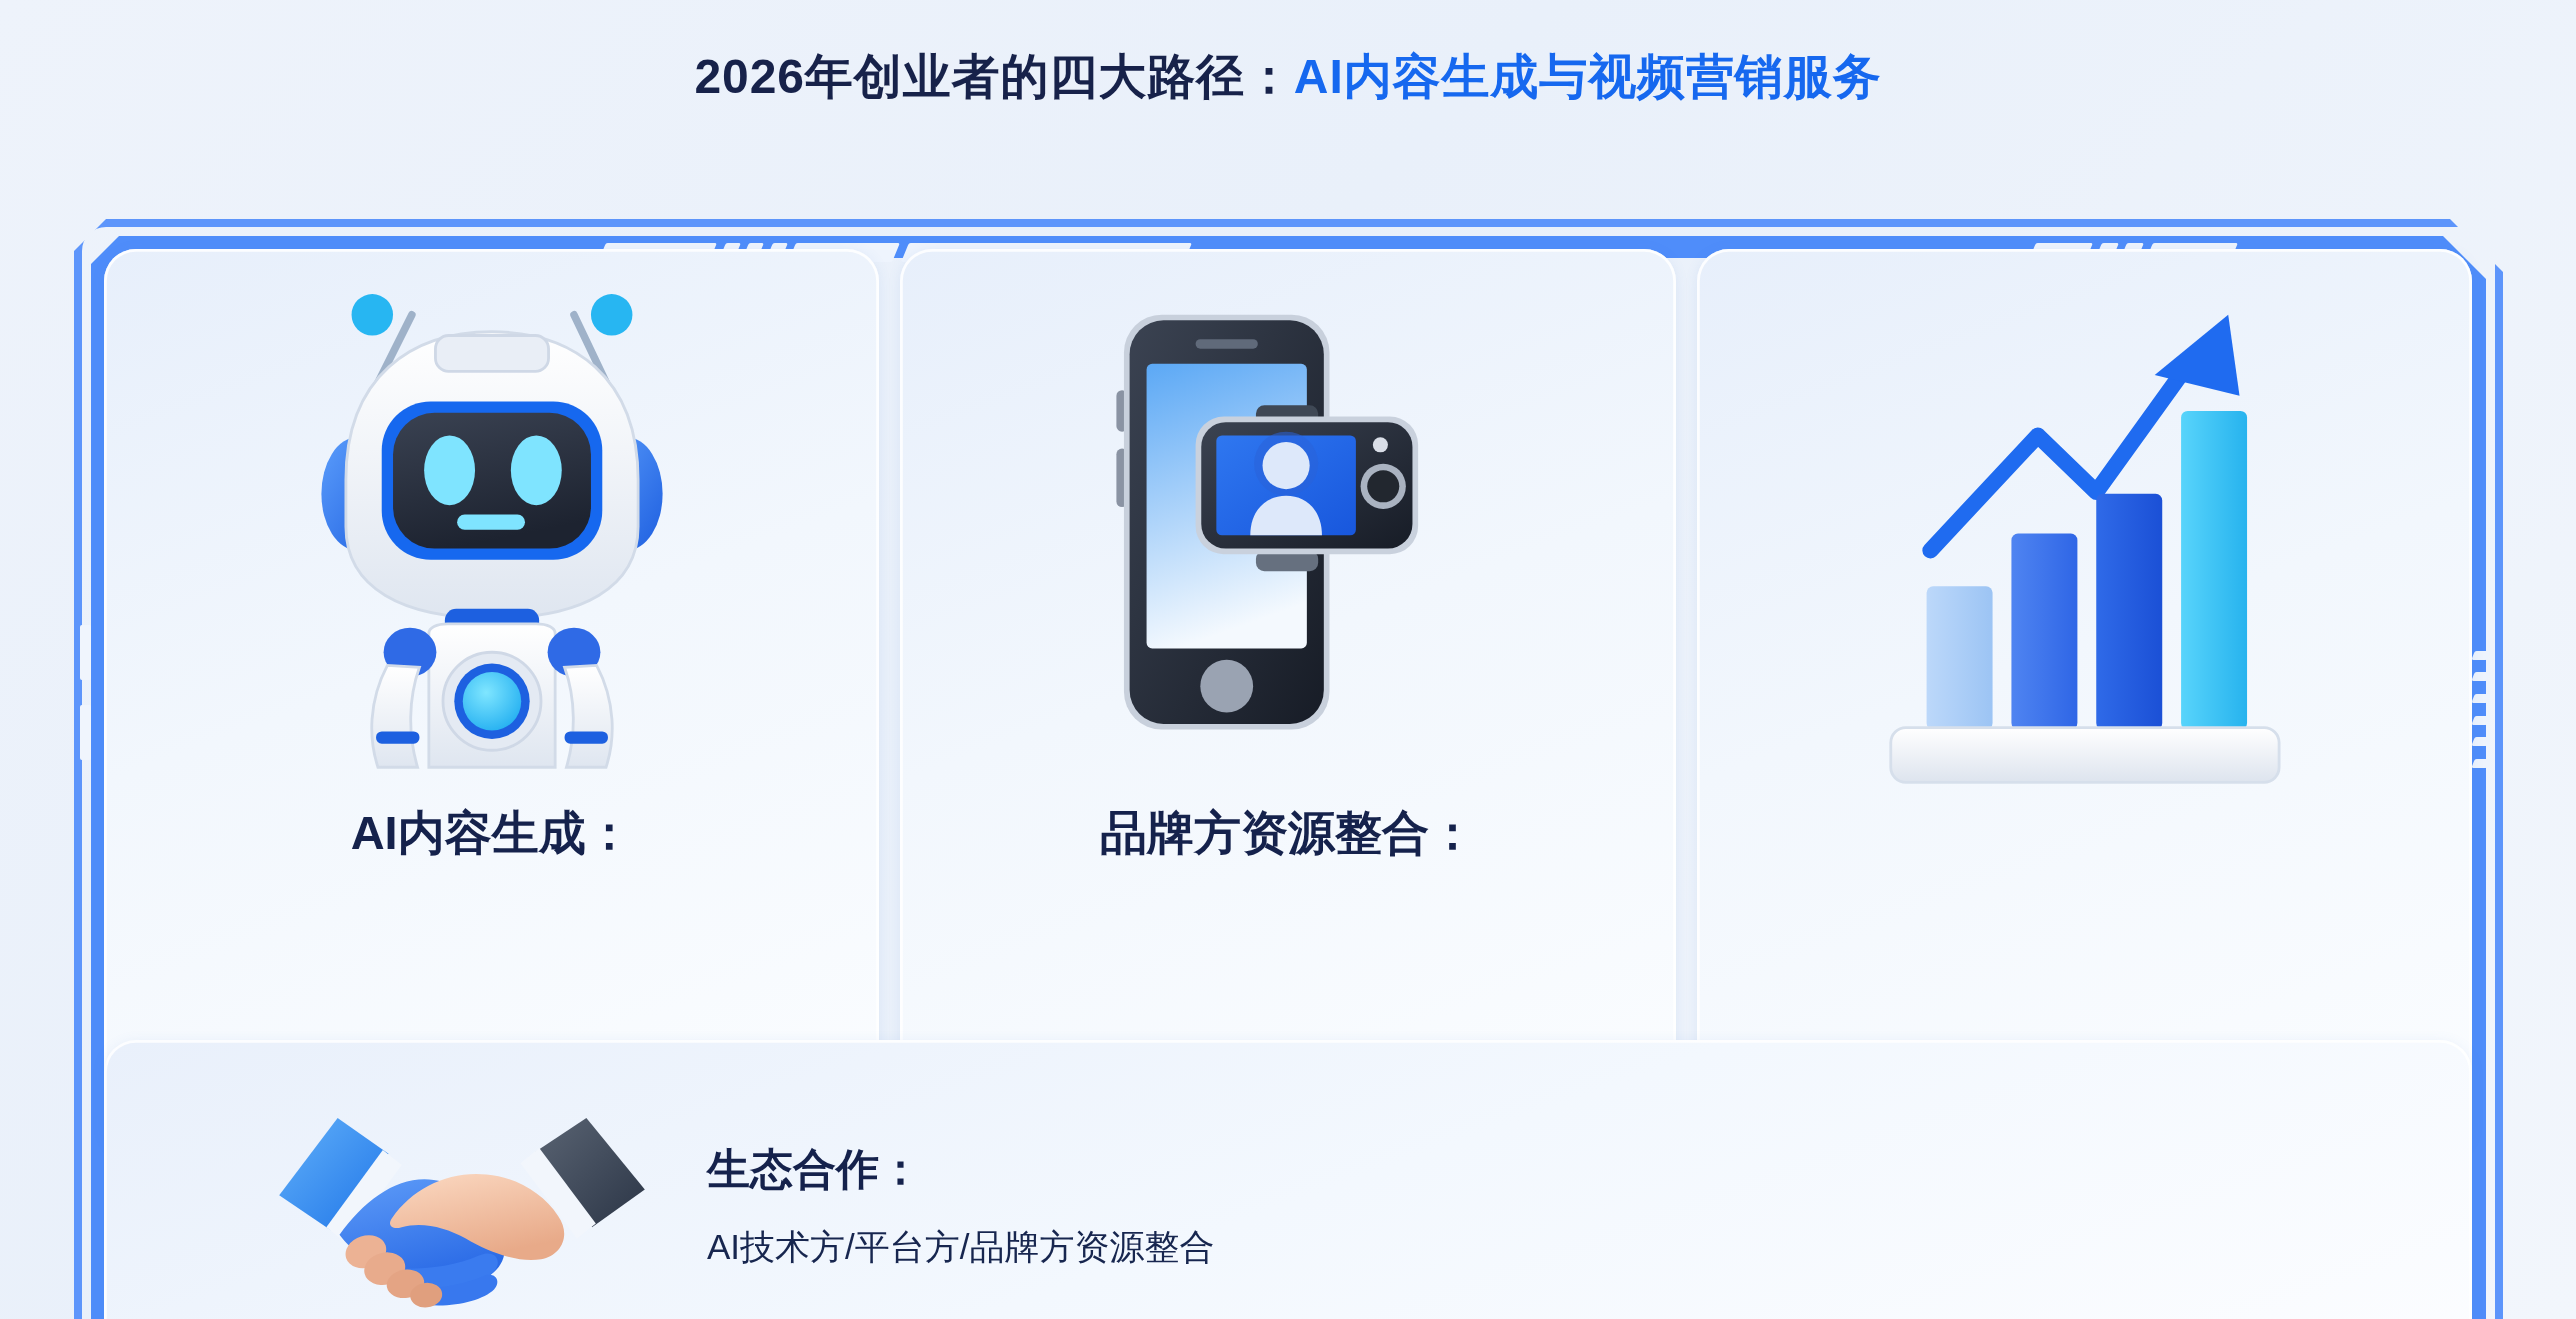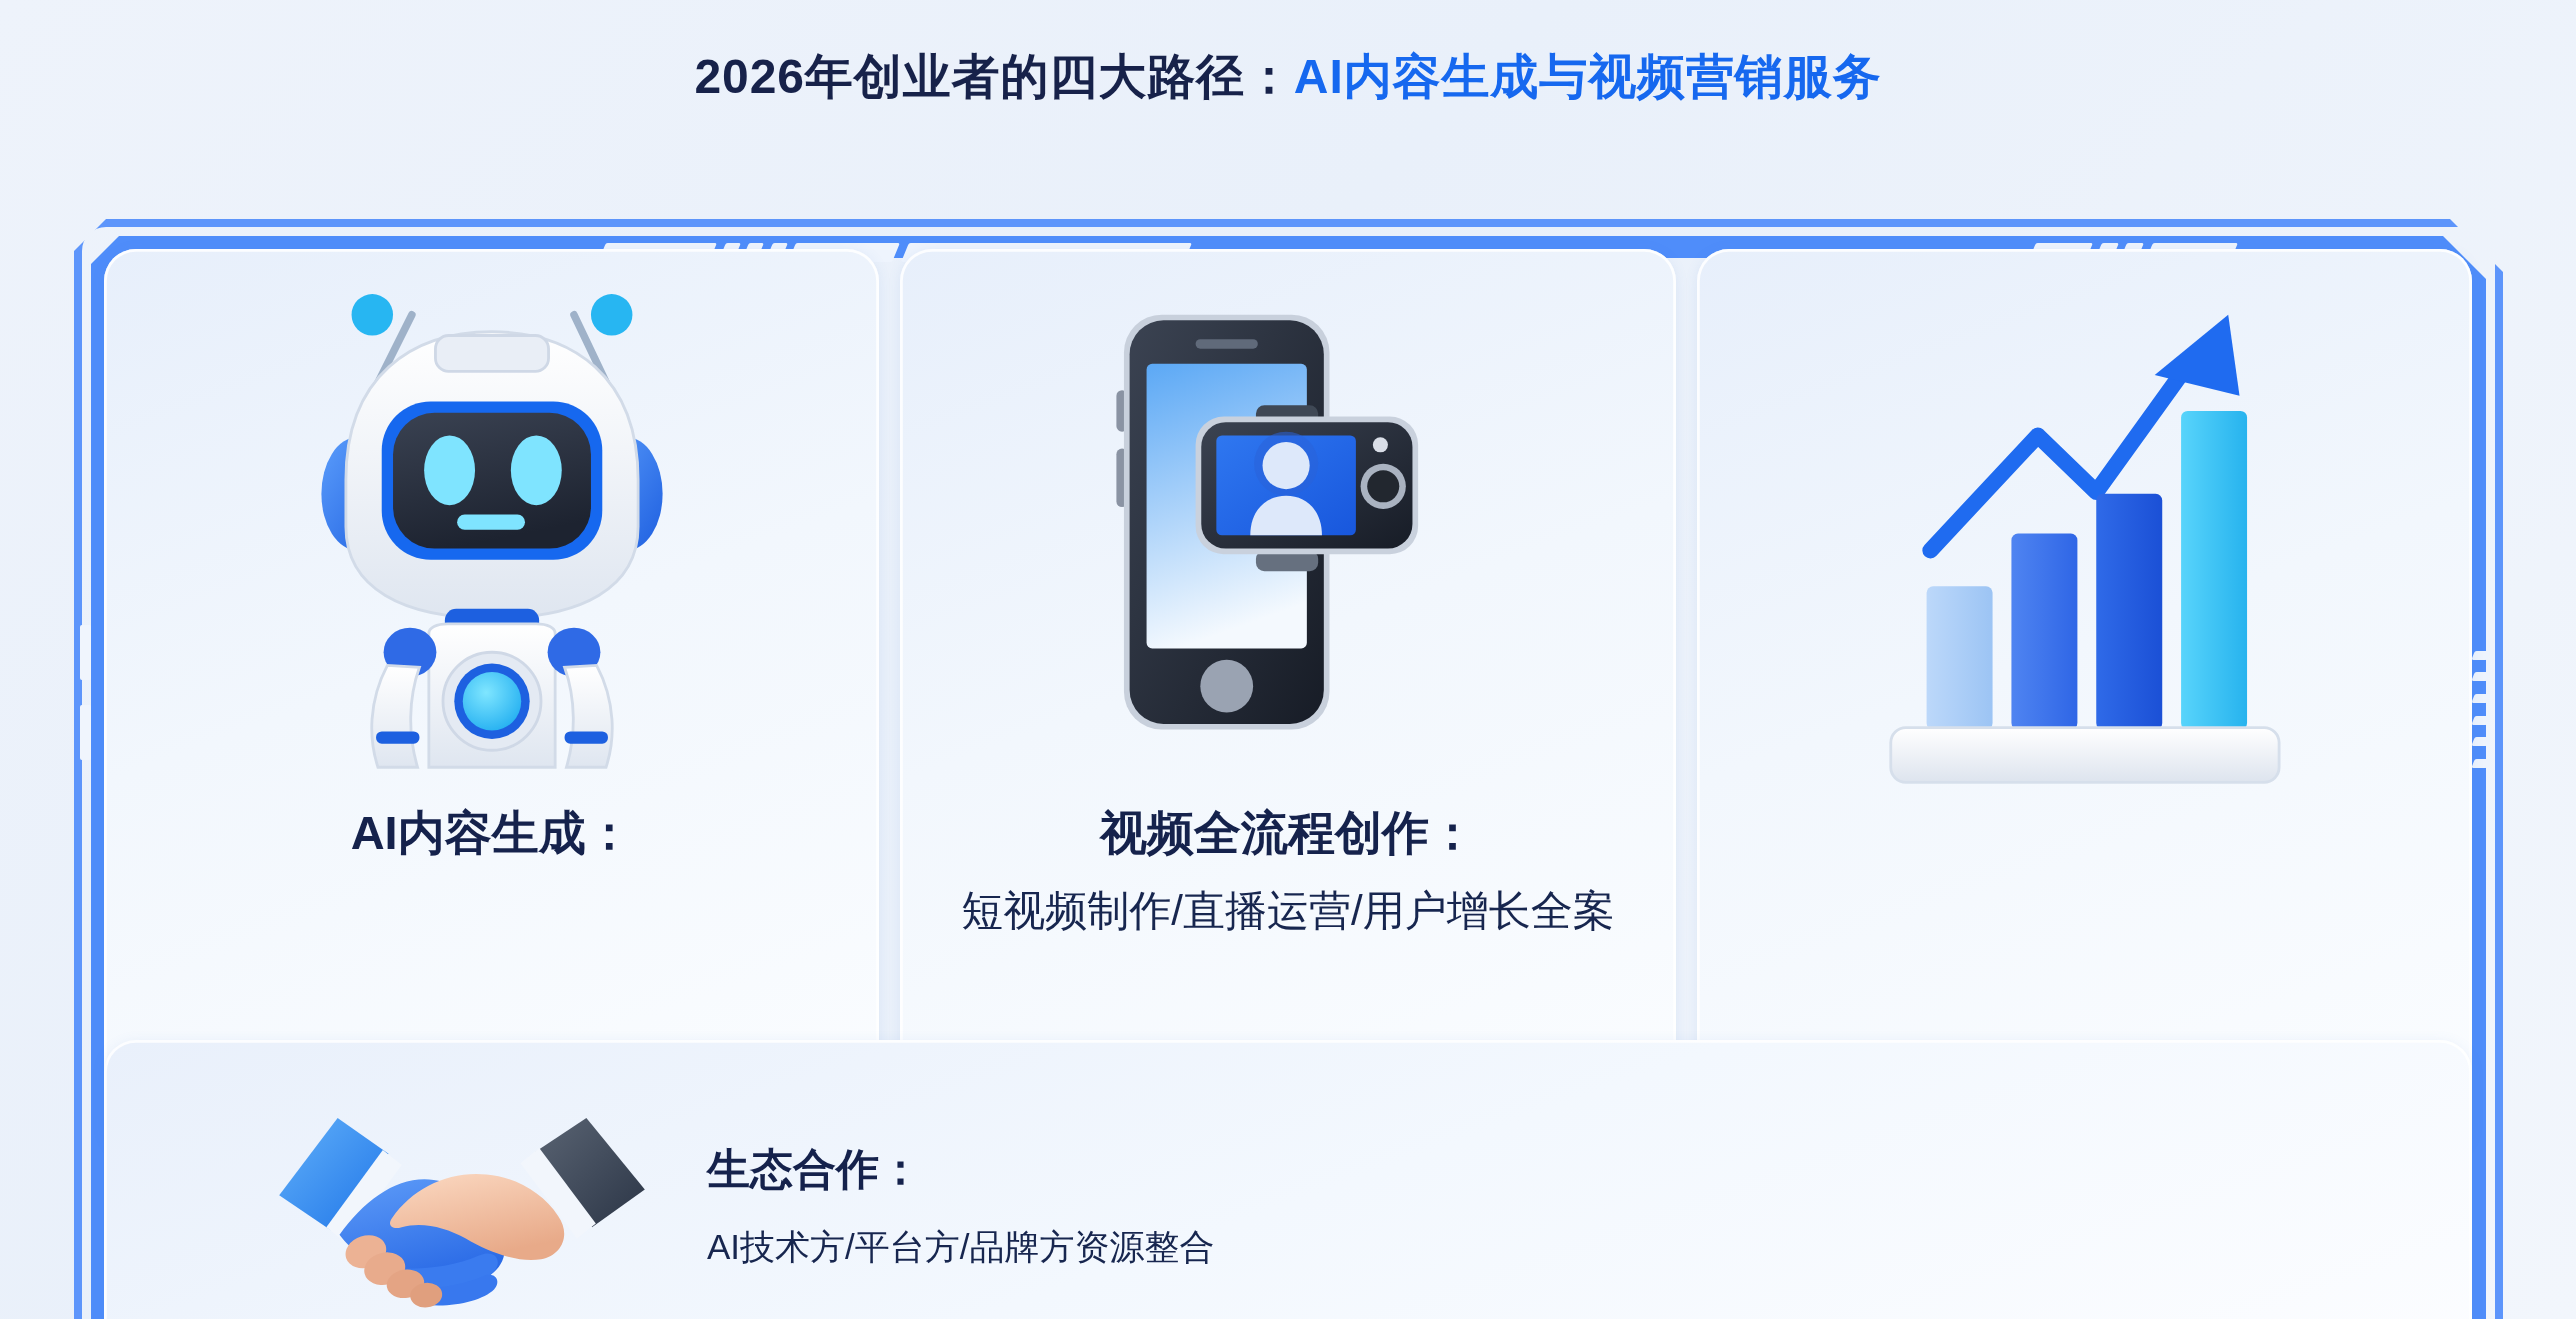--- a/index.html
+++ b/index.html
@@ -244,22 +244,21 @@
 
           <circle cx="208" cy="198" r="34" fill="#2a63d9" opacity=".55"></circle>
           <circle cx="208" cy="200" r="25" fill="#dde8fa"></circle>
           <path d="M170 274 C170 248 186 232 208 232 C230 232 246 248 246 274 Z" fill="#dde8fa"></path>
 
           <circle cx="311" cy="222" r="24" fill="#aab3c1"></circle>
           <circle cx="311" cy="222" r="17" fill="#22272f"></circle>
           <circle cx="308" cy="178" r="8" fill="#d9dee7"></circle>
         </svg>
       </div>
-      <div class="card-heading">视频全流程创作：</div>
-      <div class="card-sub">短视频制作/直播运营/用户增长全案</div>
+      <div class="card-heading">品牌方资源整合：</div>
     </div>
 
     <div class="path-card">
       <div class="card-illus">
         <svg class="illus-svg" width="443" height="528" viewBox="0 0 470 560">
           <defs>
             <linearGradient id="b1" x1="0" y1="0" x2="1" y2="0">
                 <stop offset="0" stop-color="#bcd8fa"></stop>
                 <stop offset="1" stop-color="#9cc4f4"></stop>
               </linearGradient>

